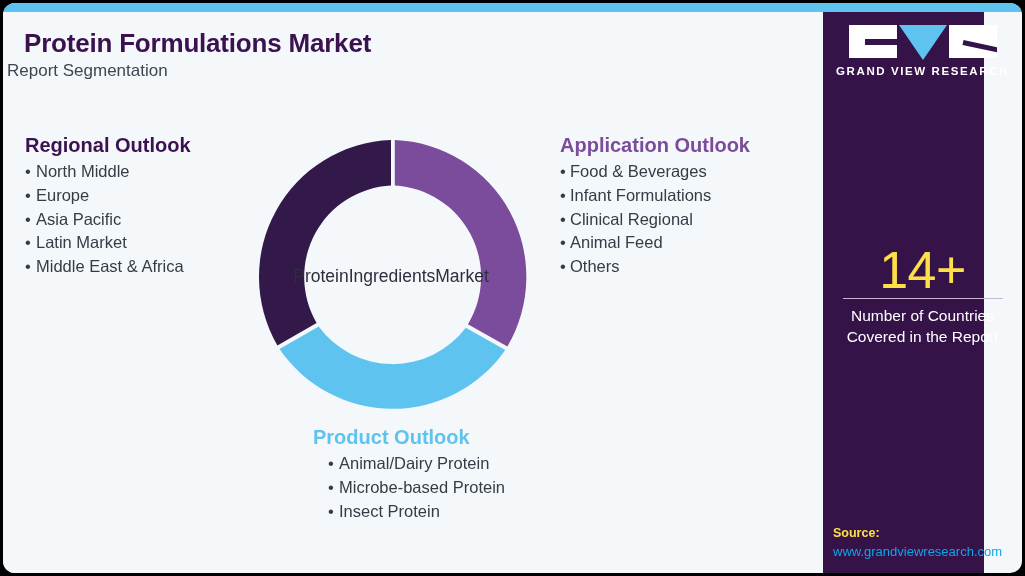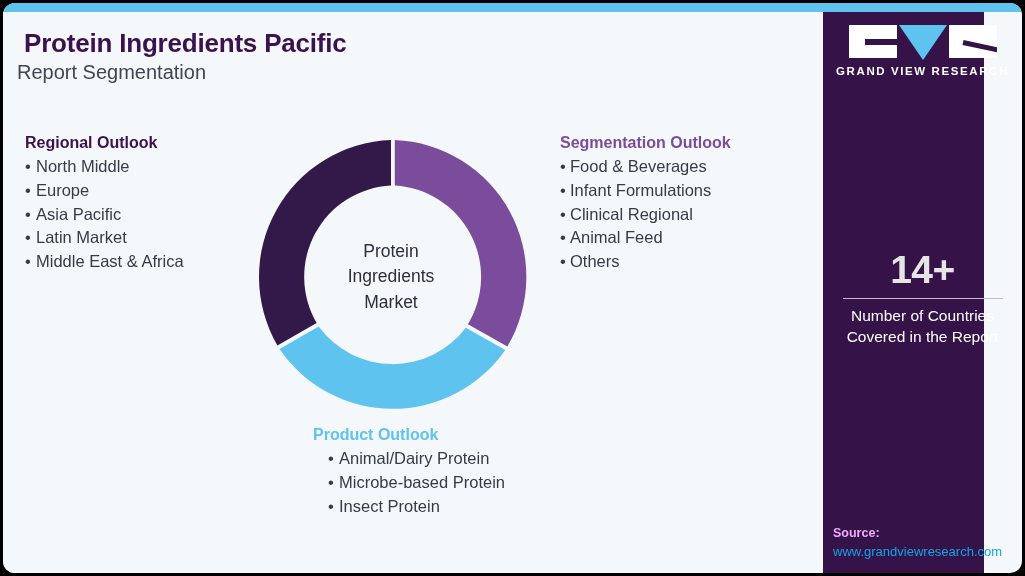--- a/index.html
+++ b/index.html
@@ -50,30 +50,30 @@
     left: 21px;
     top: 16px;
     font-size: 26px;
     font-weight: bold;
     color: #3B1150;
     letter-spacing: -0.2px;
     white-space: nowrap;
   }
   #page-subtitle {
     position: absolute;
-    left: 14px;
+    left: 4px;
     top: 49px;
-    font-size: 20px;
+    font-size: 17px;
     color: #3F4650;
     white-space: nowrap;
   }
 
   .outlook-block { position: absolute; }
   .outlook-heading {
-    font-size: 16px;
+    font-size: 20px;
     font-weight: bold;
     margin: 0 0 3px 0;
     white-space: nowrap;
   }
   .outlook-list {
     list-style: none;
     margin: 0;
     padding: 0;
   }
   .outlook-list li {
@@ -110,21 +110,21 @@
     width: 282px;
     height: 282px;
   }
   #donut-center-text {
     position: absolute;
     left: 0;
     top: 0;
     width: 282px;
     height: 282px;
     display: flex;
-    flex-direction: column;
+    flex-direction: row;
     align-items: center;
     justify-content: center;
     pointer-events: none;
   }
   #donut-center-text span {
     font-size: 17.5px;
     color: #2E2E3C;
     line-height: 25.5px;
   }
 
@@ -204,23 +204,23 @@
 
   
   #stat-block {
     position: absolute;
     left: 0;
     top: 236px;
     width: 199px;
     text-align: center;
   }
   #stat-value {
-    font-size: 39px;
-    font-weight: bold;
-    color: #e5e5e5;
+    font-size: 52px;
+    font-weight: normal;
+    color: #fde047;
     line-height: 44px;
     letter-spacing: -0.5px;
   }
   #stat-divider {
     width: 160px;
     height: 1px;
     background: #C9B6D4;
     margin: 6px auto 6px auto;
   }
   #stat-label {
@@ -232,55 +232,55 @@
   
   #source-block {
     position: absolute;
     left: 10px;
     bottom: 12px;
     width: 189px;
   }
   #source-label {
     font-size: 12.5px;
     font-weight: bold;
-    color: #f0abfc;
+    color: #fde047;
     line-height: 17px;
   }
   #source-url {
     font-size: 13px;
     color: #0ea5e9;
     line-height: 19px;
     white-space: nowrap;
   }
 </style>
 </head>
 <body>
 
 <div id="card">
 
   <div id="top-strip"></div>
 
   <div id="main">
 
-    <div id="page-title">Protein Ingredients Pacific</div>
+    <div id="page-title">Protein Formulations Market</div>
     <div id="page-subtitle">Report Segmentation</div>
 
     <div class="outlook-block" id="regional-outlook">
       <div class="outlook-heading">Regional Outlook</div>
       <ul class="outlook-list">
         <li><span class="bullet">•</span><span>North Middle</span></li>
         <li><span class="bullet">•</span><span>Europe</span></li>
         <li><span class="bullet">•</span><span>Asia Pacific</span></li>
         <li><span class="bullet">•</span><span>Latin Market</span></li>
         <li><span class="bullet">•</span><span>Middle East &amp; Africa</span></li>
       </ul>
     </div>
 
     <div class="outlook-block" id="application-outlook">
-      <div class="outlook-heading">Segmentation Outlook</div>
+      <div class="outlook-heading">Application Outlook</div>
       <ul class="outlook-list">
         <li><span class="bullet">•</span><span>Food &amp; Beverages</span></li>
         <li><span class="bullet">•</span><span>Infant Formulations</span></li>
         <li><span class="bullet">•</span><span>Clinical Regional</span></li>
         <li><span class="bullet">•</span><span>Animal Feed</span></li>
         <li><span class="bullet">•</span><span>Others</span></li>
       </ul>
     </div>
 
     <div class="outlook-block" id="product-outlook">

